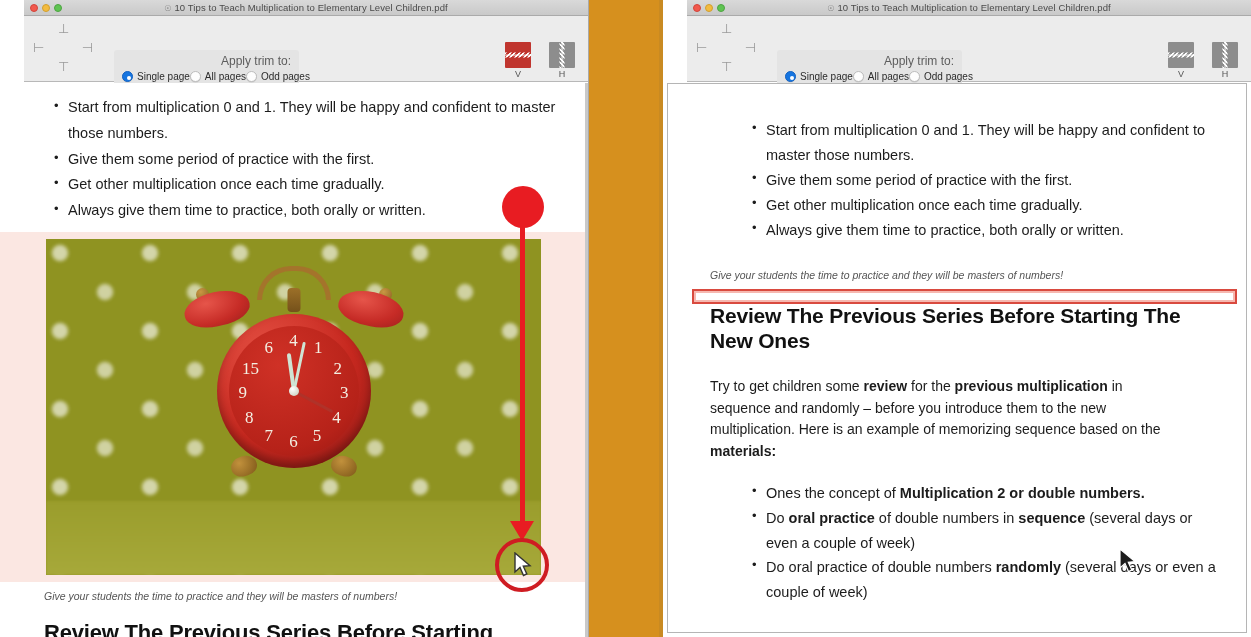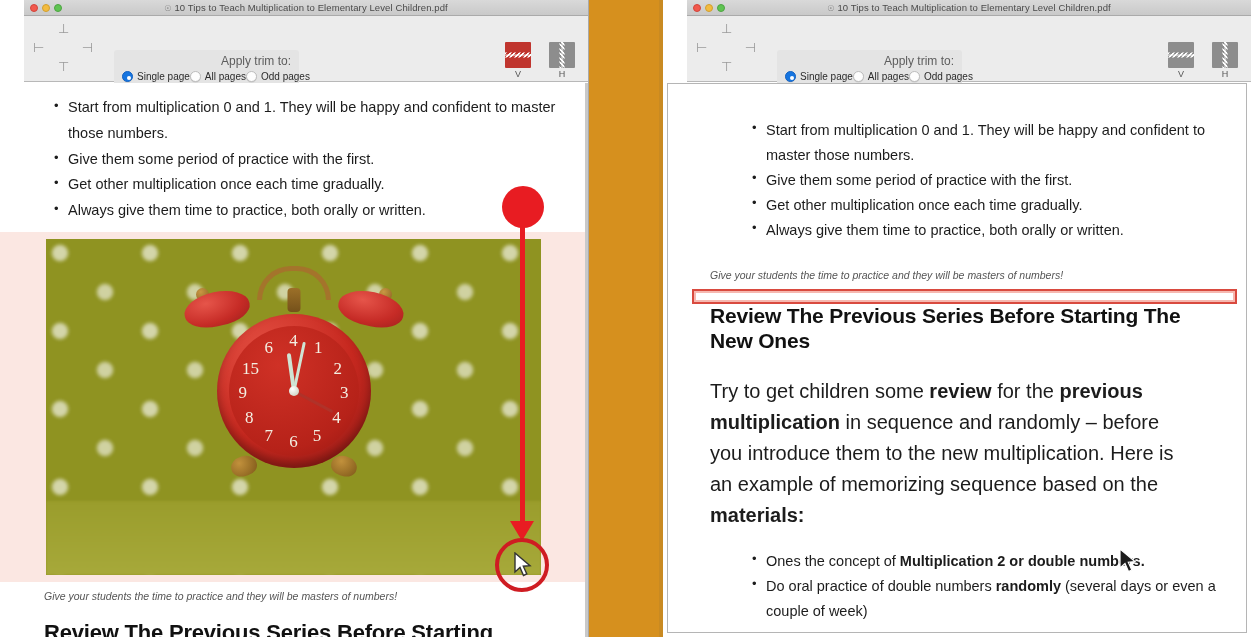--- a/index.html
+++ b/index.html
@@ -456,29 +456,32 @@
         <li>Get other multiplication once each time gradually.</li>
         <li>Always give them time to practice, both orally or written.</li>
       </ul>
 
       <div class="trim-strip" style="left:24px; right:9px; top:205px; height:15px;"></div>
 
       <div class="caption" style="font-size:10.5px; margin:26px 0 0 42px;">Give your students the time to practice and they will be masters of numbers!</div>
 
       <h2 class="pdf-h2" style="font-size:21px; line-height:1.22; margin:22px 46px 0 42px;">Review The Previous Series Before Starting The New Ones</h2>
 
-      <p style="font-size:20px; line-height:1.55; margin:22px 68px 0 42px; color:#1c1c1c;">
+      <p style="font-size:14px; line-height:1.55; margin:22px 68px 0 42px; color:#1c1c1c;">
         <span>Try to get children some </span><b>review</b><span> for the </span><b>previous multiplication</b><span> in sequence and randomly – before you introduce them to the new multiplication. Here is an example of memorizing sequence based on the </span><b>materials:</b>
       </p>
 
       <ul class="pdf-list" style="font-size:14.5px; line-height:1.72; margin:18px 22px 0 78px; color:#1c1c1c;">
         <li>
           <span>Ones the concept of </span><b>Multiplication 2 or double numbers.</b>
         </li>
         <li>
+          <span>Do </span><b>oral practice</b><span> of double numbers in </span><b>sequence</b><span> (several days or even a couple of week)</span>
+        </li>
+        <li>
           <span>Do oral practice of double numbers </span><b>randomly</b><span> (several days or even a couple of week)</span>
         </li>
 
       </ul>
     </div>
   </div>
 
   <svg class="cursor-arrow" width="20" height="26" viewBox="0 0 20 26" style="left:455px; top:548px;">
     <path d="M2 1 L2 20 L7 15.5 L10.5 23.5 L13.8 22 L10.3 14.2 L17 13.6 Z" fill="#1c1c1c" stroke="#fff" stroke-width="1.2"></path>
   </svg>

